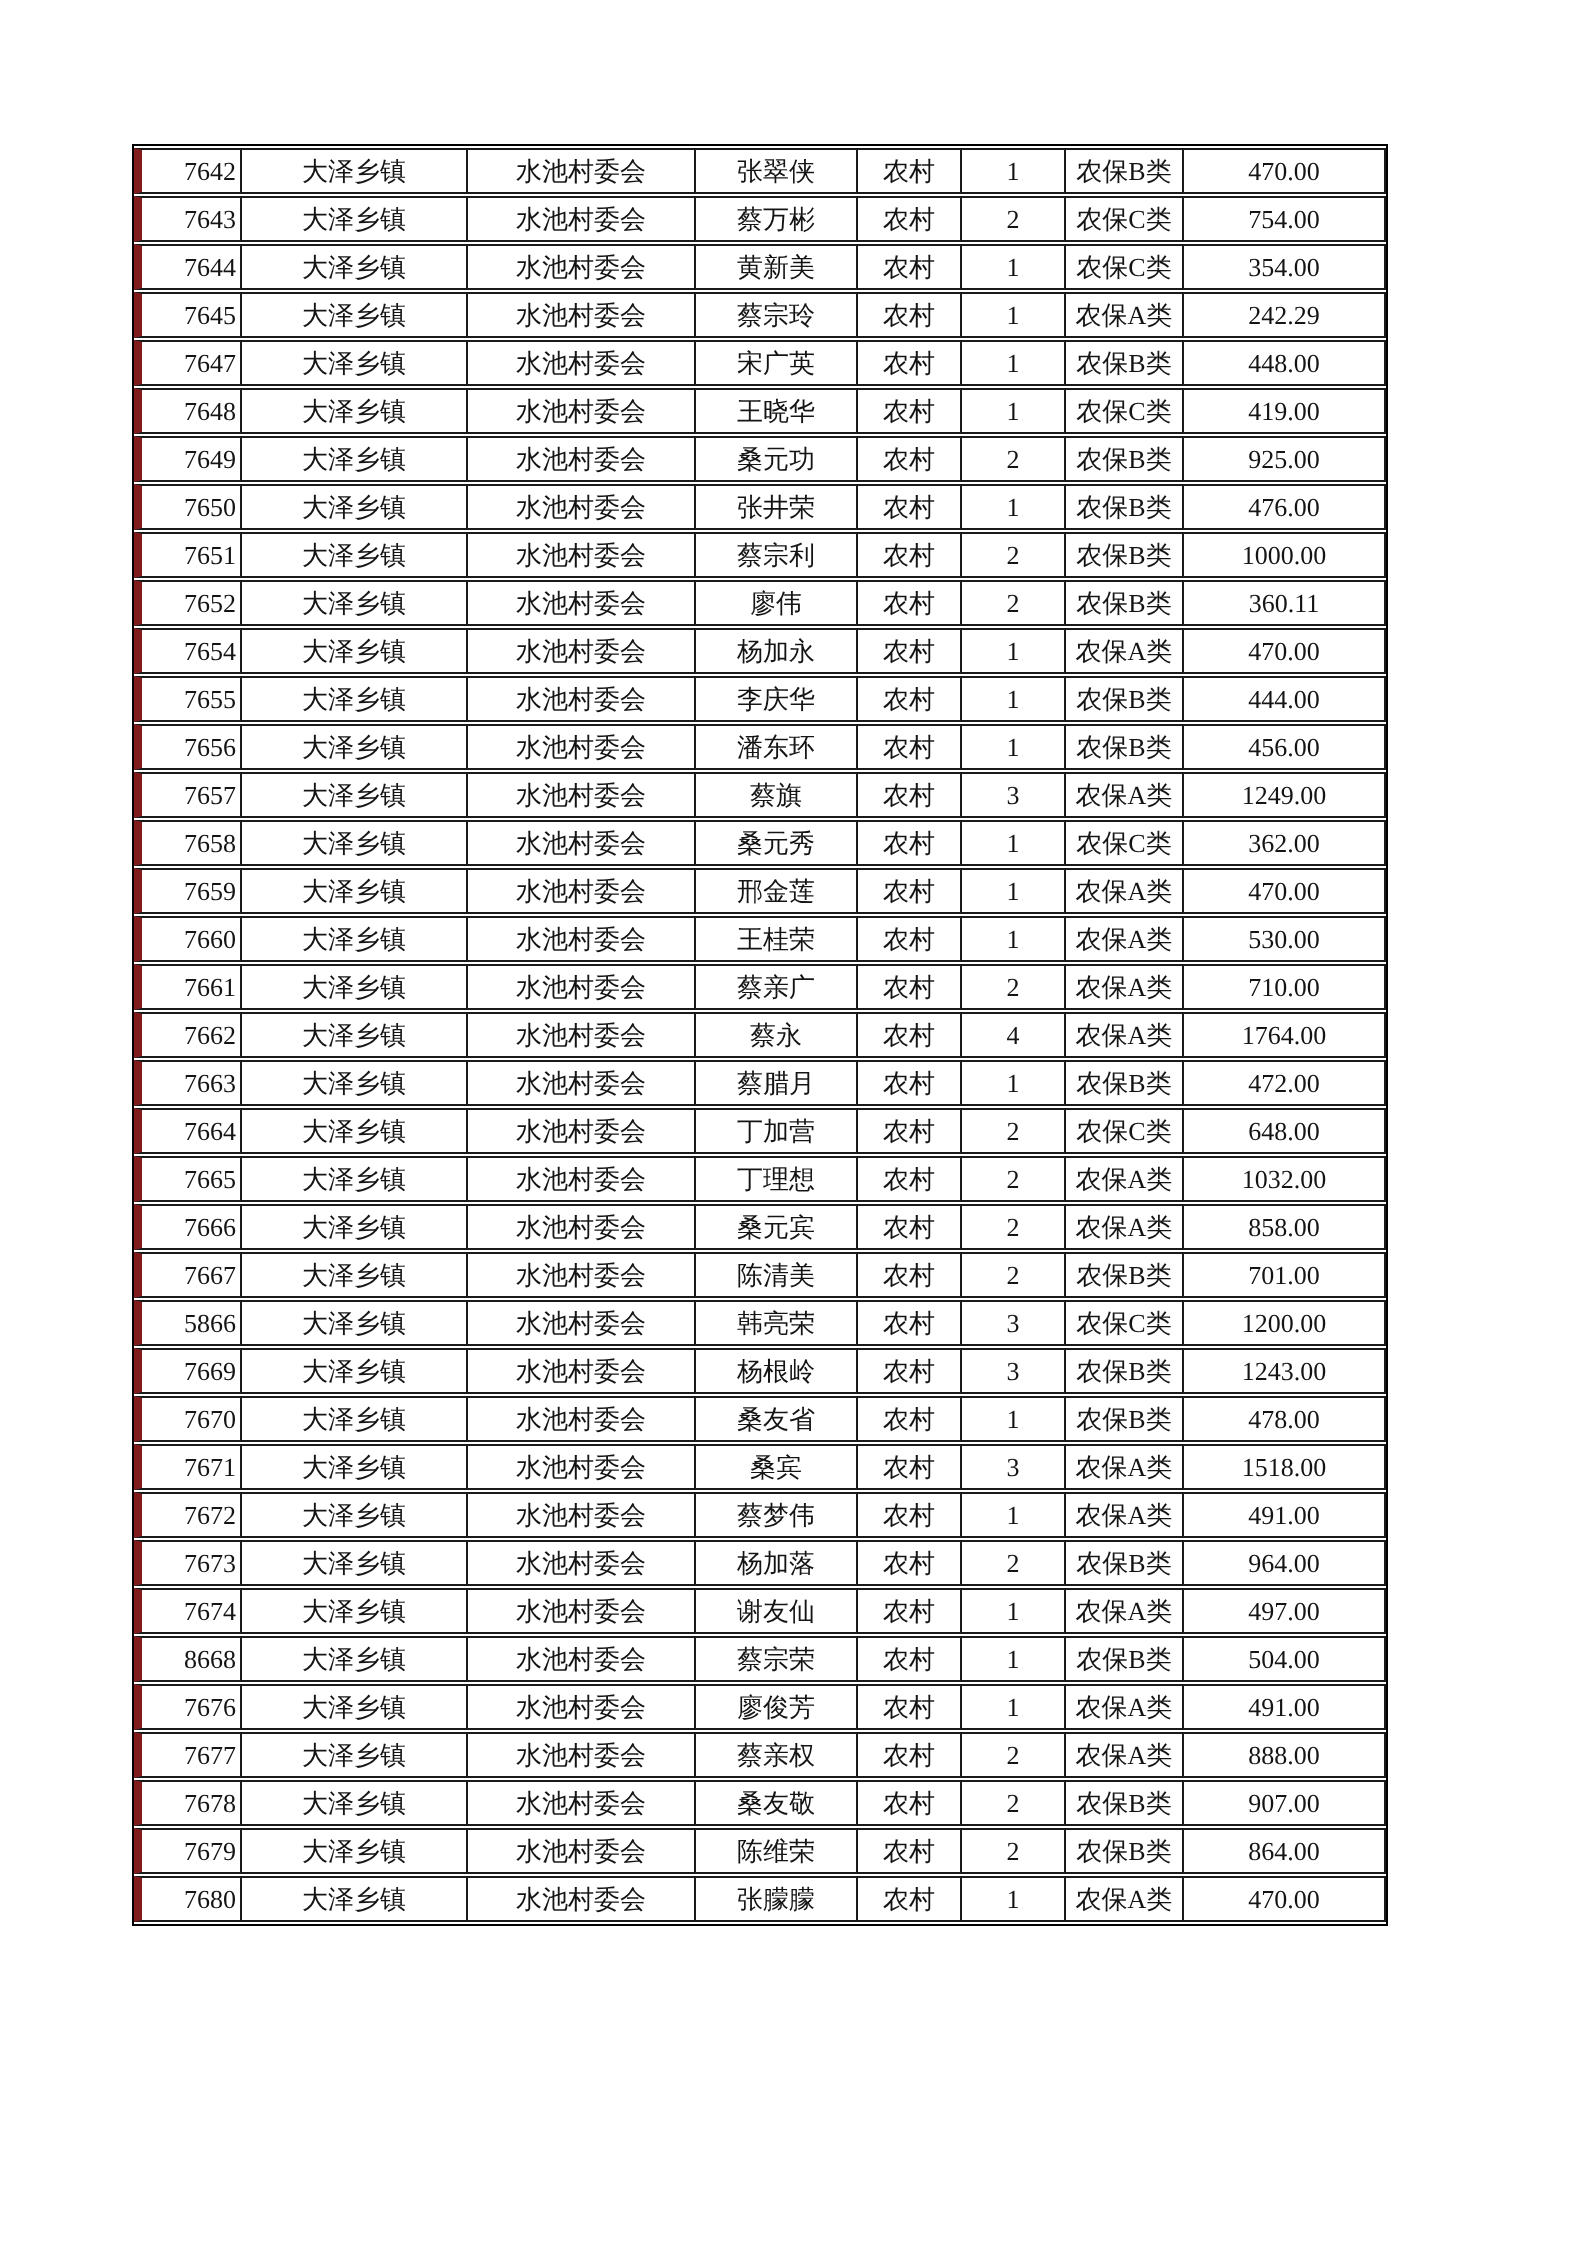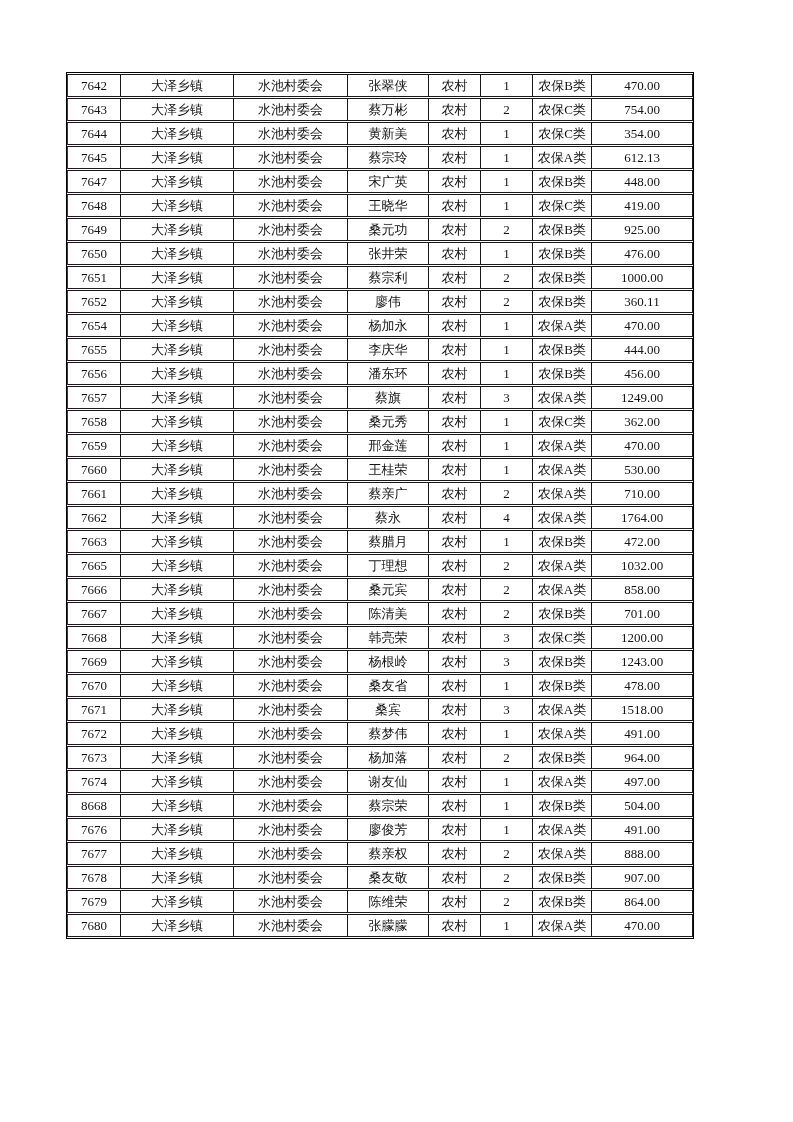--- a/index.html
+++ b/index.html
@@ -34,21 +34,22 @@
     height: 21.9px;
     padding: 0 2px;
     text-align: center;
     vertical-align: middle;
     font-size: 13px;
     line-height: 21px;
     white-space: nowrap;
     overflow: hidden;
   }
   table.roster td.c0 {
-    border-left: 1px solid #7f1d1d;
+    border-left: 4px solid #7f1d1d;
+    text-align: right;
   }
   col.c0 { width: 54px; }
   col.c1 { width: 113px; }
   col.c2 { width: 114px; }
   col.c3 { width: 81px; }
   col.c4 { width: 52px; }
   col.c5 { width: 52px; }
   col.c6 { width: 59px; }
   col.c7 { width: 101px; }
 </style>
@@ -99,21 +100,21 @@
           <td class="c7">354.00</td>
         </tr>
         <tr>
           <td class="c0">7645</td>
           <td class="c1">大泽乡镇</td>
           <td class="c2">水池村委会</td>
           <td class="c3">蔡宗玲</td>
           <td class="c4">农村</td>
           <td class="c5">1</td>
           <td class="c6">农保A类</td>
-          <td class="c7">612.13</td>
+          <td class="c7">242.29</td>
         </tr>
         <tr>
           <td class="c0">7647</td>
           <td class="c1">大泽乡镇</td>
           <td class="c2">水池村委会</td>
           <td class="c3">宋广英</td>
           <td class="c4">农村</td>
           <td class="c5">1</td>
           <td class="c6">农保B类</td>
           <td class="c7">448.00</td>
@@ -262,20 +263,30 @@
           <td class="c0">7663</td>
           <td class="c1">大泽乡镇</td>
           <td class="c2">水池村委会</td>
           <td class="c3">蔡腊月</td>
           <td class="c4">农村</td>
           <td class="c5">1</td>
           <td class="c6">农保B类</td>
           <td class="c7">472.00</td>
         </tr>
         <tr>
+          <td class="c0">7664</td>
+          <td class="c1">大泽乡镇</td>
+          <td class="c2">水池村委会</td>
+          <td class="c3">丁加营</td>
+          <td class="c4">农村</td>
+          <td class="c5">2</td>
+          <td class="c6">农保C类</td>
+          <td class="c7">648.00</td>
+        </tr>
+        <tr>
           <td class="c0">7665</td>
           <td class="c1">大泽乡镇</td>
           <td class="c2">水池村委会</td>
           <td class="c3">丁理想</td>
           <td class="c4">农村</td>
           <td class="c5">2</td>
           <td class="c6">农保A类</td>
           <td class="c7">1032.00</td>
         </tr>
         <tr>
@@ -292,21 +303,21 @@
           <td class="c0">7667</td>
           <td class="c1">大泽乡镇</td>
           <td class="c2">水池村委会</td>
           <td class="c3">陈清美</td>
           <td class="c4">农村</td>
           <td class="c5">2</td>
           <td class="c6">农保B类</td>
           <td class="c7">701.00</td>
         </tr>
         <tr>
-          <td class="c0">7668</td>
+          <td class="c0">5866</td>
           <td class="c1">大泽乡镇</td>
           <td class="c2">水池村委会</td>
           <td class="c3">韩亮荣</td>
           <td class="c4">农村</td>
           <td class="c5">3</td>
           <td class="c6">农保C类</td>
           <td class="c7">1200.00</td>
         </tr>
         <tr>
           <td class="c0">7669</td>

